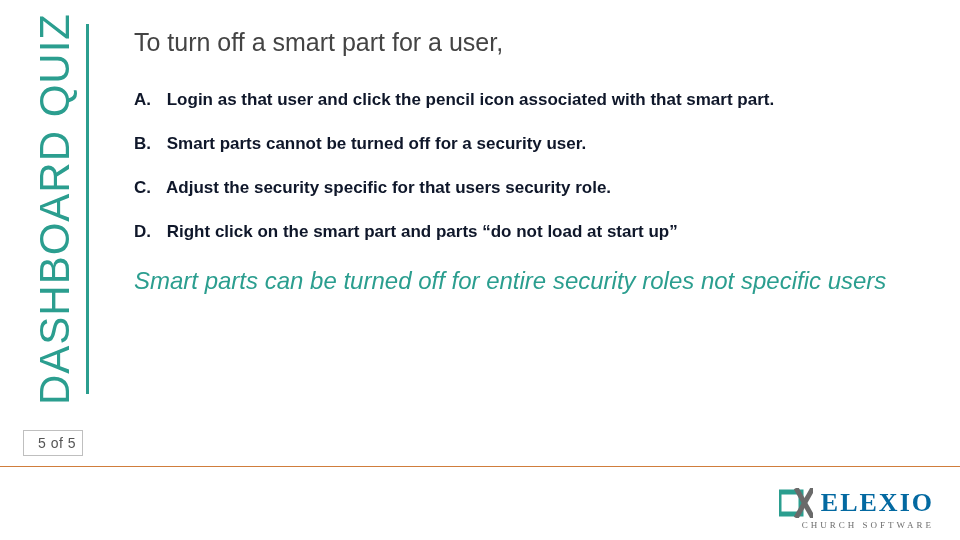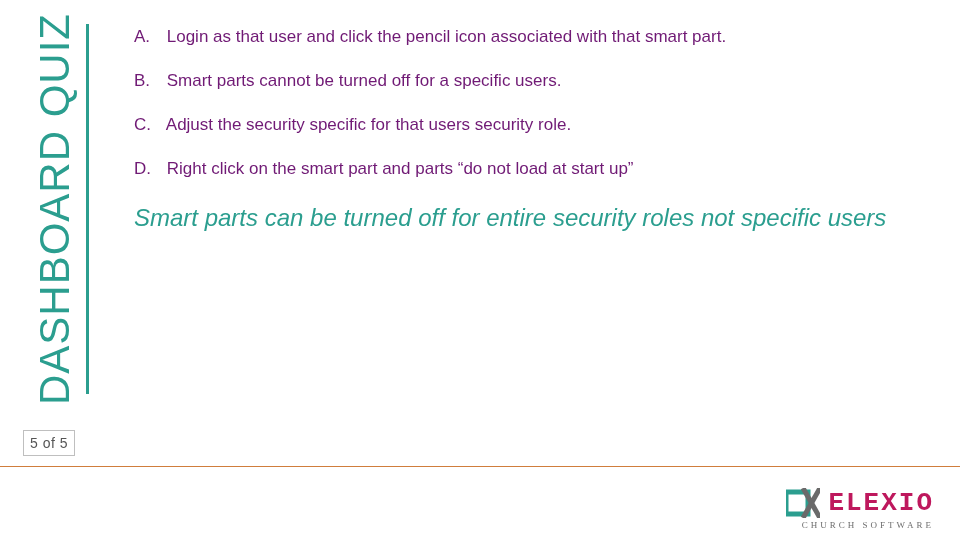--- a/index.html
+++ b/index.html
@@ -46,22 +46,22 @@
   .question {
     font-size: 25px;
     line-height: 1.3;
     color: #444;
     margin-bottom: 30px;
   }
   .options .opt {
     font-size: 17px;
     line-height: 1.3;
     margin-bottom: 22px;
-    color: #701a75;
-    font-weight: normal;
+    color: #0f172a;
+    font-weight: bold;
   }
   .opt .letter {
     display: inline-block;
     width: 28px;
   }
   .answer-note {
     margin-top: 16px;
     font-size: 24px;
     font-style: italic;
     color: #2b9e8f;
@@ -77,20 +77,21 @@
     width: 50px;
     height: 24px;
     border: 1px solid #bfbfbf;
     display: flex;
     align-items: center;
     justify-content: center;
     font-family: "Trebuchet MS", Arial, sans-serif;
     font-size: 14px;
     color: #555;
     letter-spacing: 0.5px;
+    padding-left: 8px;
   }
 
   
   .footer-rule {
     position: absolute;
     left: 0;
     right: 0;
     top: 466px;
     height: 0;
     border-top: 1px solid #d07d3c;
@@ -107,51 +108,52 @@
     display: flex;
     align-items: center;
     gap: 8px;
     justify-content: flex-end;
   }
   .logo-mark {
     position: relative;
   }
   .logo-mark svg { display: block; }
   .logo-word {
-    font-family: Liberation Mono, monospace;
+    font-family: Liberation Serif, serif;
     font-size: 26px;
     letter-spacing: 2px;
-    color: #be185d;
+    color: #0369a1;
     font-weight: 600;
   }
   .logo-sub {
     font-family: Liberation Serif, serif;
     font-size: 9px;
     letter-spacing: 3px;
     color: #6d6d6d;
     margin-top: 2px;
   }
 </style>
 </head>
 <body>
 
 <div class="side-label-box">
   <span class="side-label-text">DASHBOARD QUIZ</span>
 </div>
 
 <div class="content">
+  <div class="question">To turn off a smart part for a user,</div>
 
   <div class="options">
     <div class="opt">
       <span class="letter">A.</span>
       <span>Login as that user and click the pencil icon associated with that smart part.</span>
     </div>
     <div class="opt">
       <span class="letter">B.</span>
-      <span>Smart parts cannot be turned off for a specific users.</span>
+      <span>Smart parts cannot be turned off for a security user.</span>
     </div>
     <div class="opt">
       <span class="letter">C.</span>
       <span>Adjust the security specific for that users security role.</span>
     </div>
     <div class="opt">
       <span class="letter">D.</span>
       <span>Right click on the smart part and parts “do not load at start up”</span>
     </div>
   </div>

